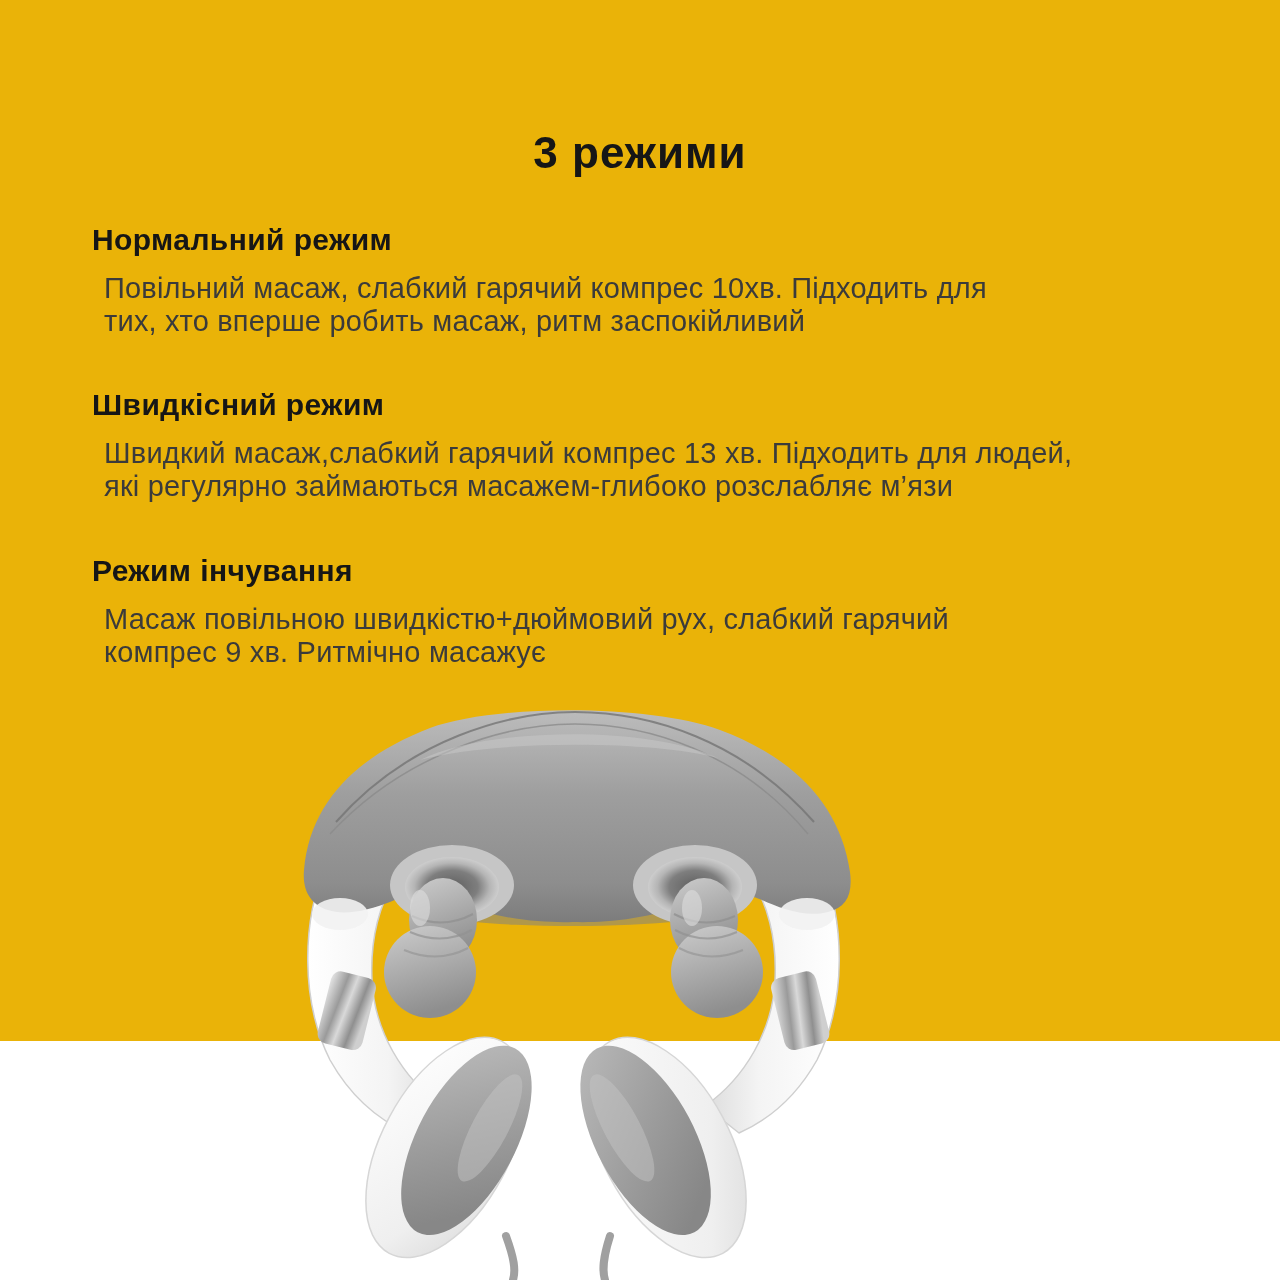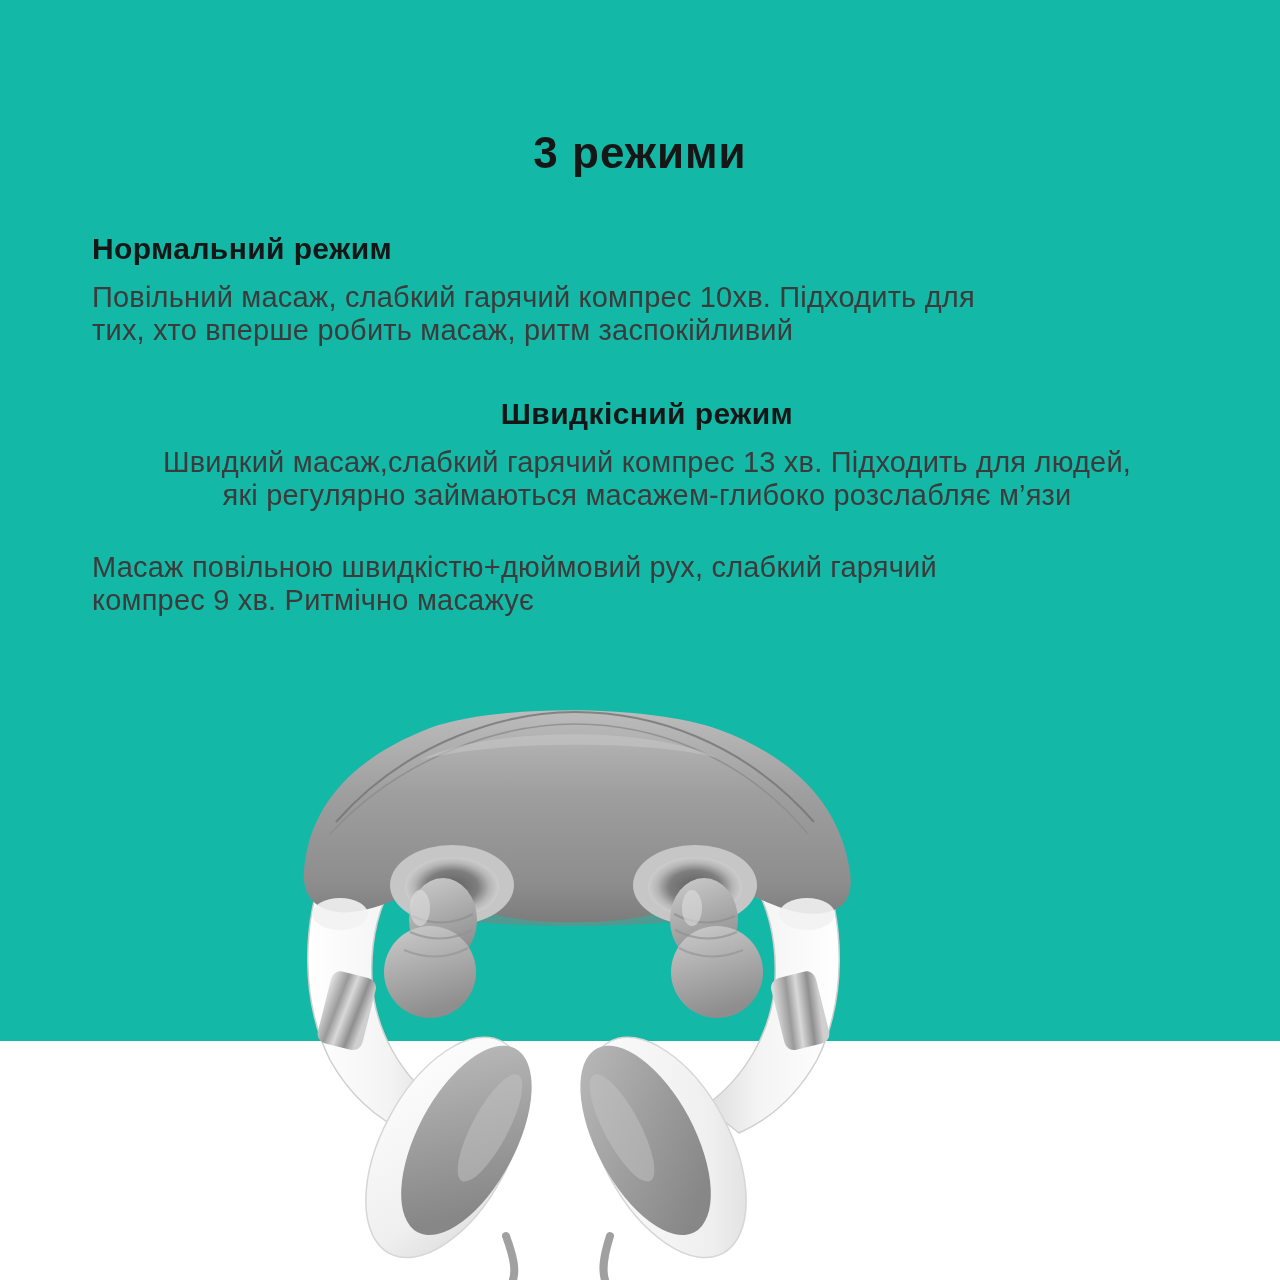--- a/index.html
+++ b/index.html
@@ -8,56 +8,56 @@
     width: 1280px;
     height: 1280px;
     background: #ffffff;
     font-family: "Liberation Sans", sans-serif;
     overflow: hidden;
   }
   .page {
     position: relative;
     width: 1280px;
     height: 1041px;
-    background: #14b8a6;
+    background: #eab308;
   }
   .page-title {
     position: absolute;
     top: 128px;
     left: 0;
     width: 1280px;
     text-align: center;
     font-size: 44px;
     font-weight: 700;
     letter-spacing: 1px;
     color: #161616;
     margin: 0;
   }
   .mode-section {
     position: absolute;
     left: 92px;
     width: 1110px;
   }
   .section-1 { top: 220px; }
-  .section-2 { top: 385px; text-align: center; }
+  .section-2 { top: 385px; }
   .section-3 { top: 551px; }
   .mode-heading {
     font-size: 30px;
     font-weight: 700;
     color: #161616;
     letter-spacing: 0.4px;
-    margin: 12px 0 15px 0;
+    margin: 3px 0 15px 0;
   }
   .mode-body {
     font-size: 29px;
     line-height: 33px;
     font-weight: 400;
     color: #3b3b3b;
     letter-spacing: 0.2px;
-    margin: 0;
+    margin: 12px;
     white-space: pre-line;
   }
   .product-figure {
     position: absolute;
     left: 300px;
     top: 680px;
     width: 560px;
     height: 600px;
     margin: 0;
   }
@@ -75,20 +75,21 @@
 тих, хто вперше робить масаж, ритм заспокійливий</p>
   </section>
 
   <section class="mode-section section-2">
     <h2 class="mode-heading">Швидкісний режим</h2>
     <p class="mode-body">Швидкий масаж,слабкий гарячий компрес 13 хв. Підходить для людей,
 які регулярно займаються масажем-глибоко розслабляє м’язи</p>
   </section>
 
   <section class="mode-section section-3">
+    <h2 class="mode-heading">Режим інчування</h2>
     <p class="mode-body">Масаж повільною швидкістю+дюймовий рух, слабкий гарячий
 компрес 9 хв. Ритмічно масажує</p>
   </section>
 
   <figure class="product-figure">
     <svg viewBox="0 0 560 600" width="560" height="600" role="img">
       <defs>
         <linearGradient id="gPillow" x1="0" y1="0" x2="0" y2="1">
           <stop offset="0" stop-color="#bcbcbc"></stop>
           <stop offset="0.4" stop-color="#9e9e9e"></stop>

